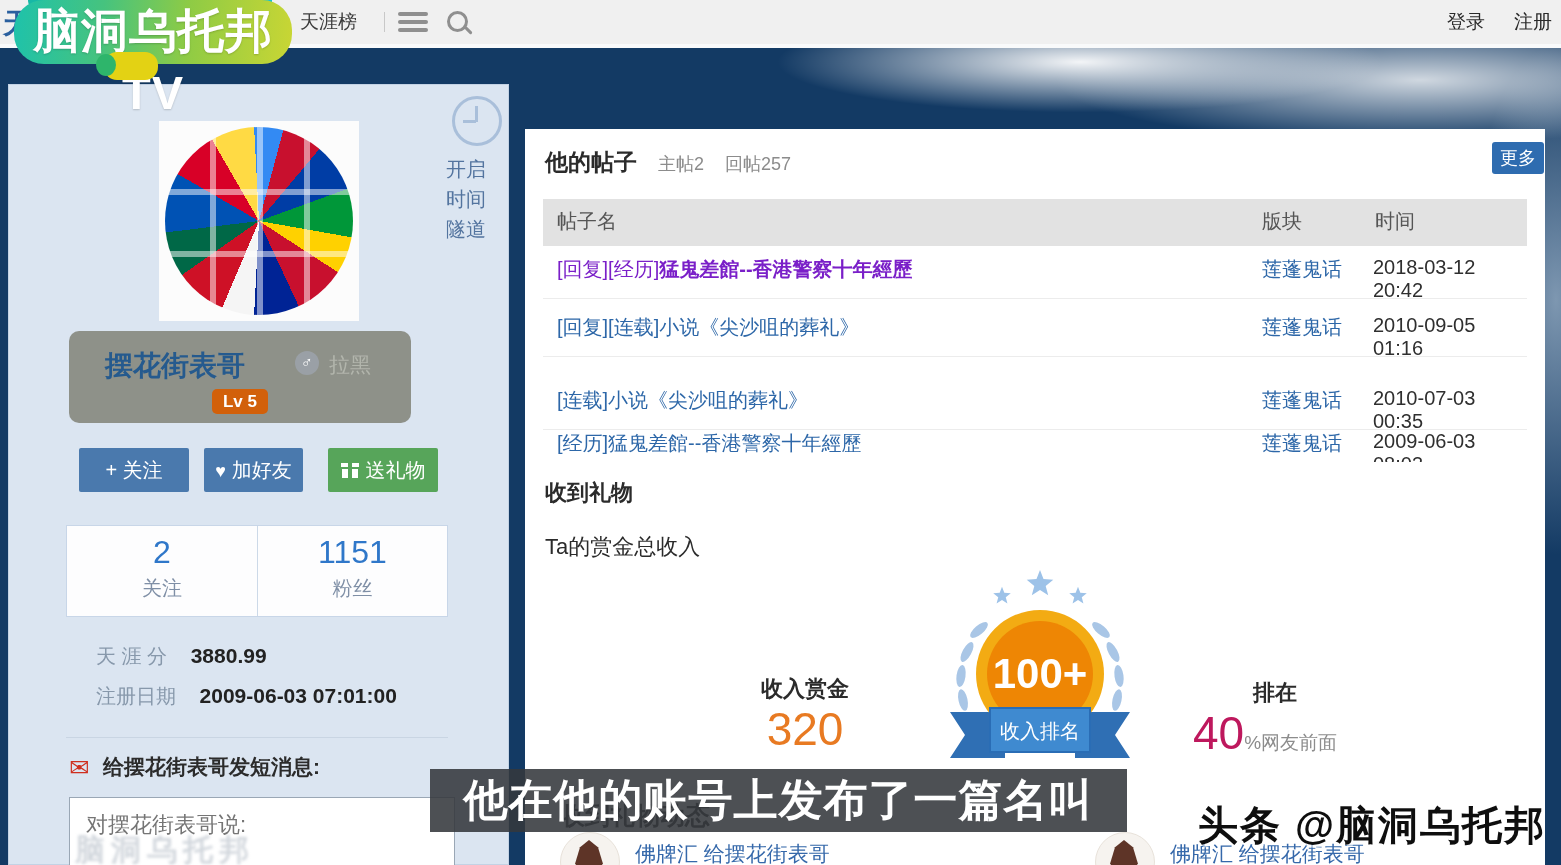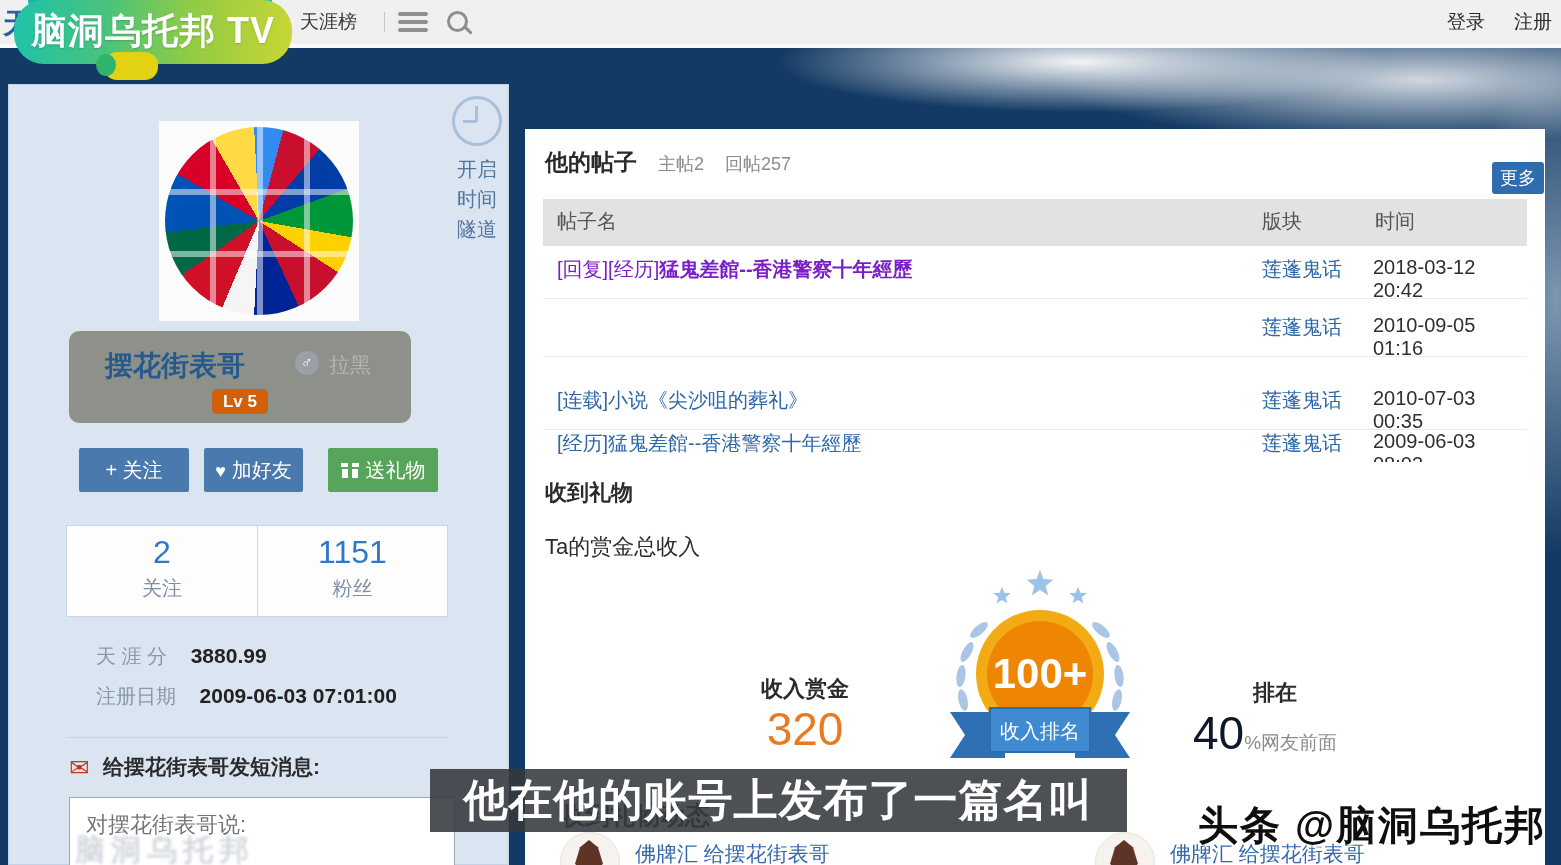--- a/index.html
+++ b/index.html
@@ -28,30 +28,30 @@
   .burger i{display:block;width:30px;height:4px;background:#8f8f8f;border-radius:2px;margin-bottom:4px;}
   .search{position:absolute;left:447px;top:11px;width:15px;height:15px;border:3px solid #8f8f8f;border-radius:50%;z-index:7;cursor:pointer;}
   .search::after{content:"";position:absolute;left:14px;top:15px;width:9px;height:3px;background:#8f8f8f;border-radius:2px;transform:rotate(45deg);}
   .login{position:absolute;left:1447px;top:9px;font-size:19px;color:#2a2a2a;z-index:7;}
   .register{position:absolute;left:1514px;top:9px;font-size:19px;color:#2a2a2a;z-index:7;}
   
   .logo{
     position:absolute;left:14px;top:0px;width:278px;height:64px;z-index:30;
     background:linear-gradient(95deg,#1ec2ab 0%,#46c37e 32%,#8ecb45 62%,#c9d634 100%);
     border-radius:30px;text-align:center;line-height:62px;
-    color:#fff;font-size:36px;font-weight:800;letter-spacing:1px;
+    color:#fff;font-size:47px;font-weight:800;letter-spacing:1px;
     text-shadow:0 1px 2px rgba(0,0,0,.18);
   }
   .logo-blob1{position:absolute;left:28px;top:-8px;width:46px;height:18px;background:#17b8a6;border-radius:9px;z-index:29;}
   .logo-blob2{position:absolute;left:246px;top:-8px;width:26px;height:18px;background:#12c4d6;border-radius:8px;z-index:29;}
   .logo-blob3{position:absolute;left:104px;top:52px;width:54px;height:28px;background:#e3d214;border-radius:13px;z-index:31;}
   .logo-blob4{position:absolute;left:96px;top:54px;width:20px;height:22px;background:#2eb56b;border-radius:50%;z-index:32;}
   
   .lpanel{position:absolute;left:8px;top:84px;width:501px;height:781px;background:#dbe5f1;border:1px solid #c3d2e4;box-sizing:border-box;z-index:10;}
-  .tunnel{position:absolute;left:437px;top:11px;width:62px;text-align:center;cursor:pointer;}
+  .tunnel{position:absolute;left:437px;top:11px;width:62px;cursor:pointer;}
   .clock{position:relative;margin:0 auto;width:44px;height:44px;border:3px solid #a9bfda;border-radius:50%;}
   .clock::before{content:"";position:absolute;left:20px;top:7px;width:3px;height:16px;background:#a9bfda;}
   .clock::after{content:"";position:absolute;left:8px;top:21px;width:13px;height:3px;background:#a9bfda;}
   .tunnel-txt{margin-top:8px;font-size:20px;line-height:30px;color:#53749f;}
   .avatar{position:absolute;left:150px;top:36px;width:200px;height:200px;background:#fcfcfc;}
   .avatar-globe{
     position:absolute;left:6px;top:6px;width:188px;height:188px;border-radius:50%;
     background-image:
       linear-gradient(0deg, transparent 0 31%, rgba(255,255,255,.5) 31% 34%, transparent 34% 64%, rgba(255,255,255,.5) 64% 67%, transparent 67%),
       linear-gradient(90deg, transparent 0 24%, rgba(255,255,255,.5) 24% 27%, transparent 27% 49%, rgba(255,255,255,.5) 49% 52%, transparent 52% 74%, rgba(255,255,255,.5) 74% 77%, transparent 77%),
@@ -81,42 +81,42 @@
   .divider{position:absolute;left:57px;top:652px;width:382px;height:1px;background:#c9d5e3;}
   .msgrow{position:absolute;left:60px;top:668px;font-size:21px;font-weight:600;color:#2b2b2b;}
   .env{color:#cf2f1f;font-size:24px;margin-right:8px;vertical-align:-2px;}
   .msgbox{position:absolute;left:60px;top:712px;width:386px;height:80px;background:#fff;border:1px solid #9aa7b5;box-sizing:border-box;font-family:"Liberation Sans","DejaVu Sans",sans-serif;font-size:22px;color:#555;padding:12px 16px;resize:none;}
   .ghostwm{position:absolute;left:66px;top:745px;font-size:30px;font-weight:800;letter-spacing:6px;color:rgba(165,175,188,.5);filter:blur(1.5px);pointer-events:none;}
   
   .rpanel{position:absolute;left:525px;top:85px;width:1020px;height:347px;background:#fff;z-index:10;margin-top:44px;}
   .rp-title{position:absolute;left:20px;top:18px;font-size:23px;font-weight:700;color:#2b2b2b;}
   .rp-count1{position:absolute;left:133px;top:23px;font-size:18px;color:#8c8c8c;}
   .rp-count2{position:absolute;left:200px;top:23px;font-size:18px;color:#8c8c8c;}
-  .morebtn{position:absolute;left:967px;top:33px;width:52px;height:32px;background:#2e6cb0;border-radius:3px;color:#fff;font-size:18px;text-align:center;line-height:32px;cursor:pointer;}
+  .morebtn{position:absolute;left:967px;top:13px;width:52px;height:32px;background:#2e6cb0;border-radius:3px;color:#fff;font-size:18px;text-align:center;line-height:32px;cursor:pointer;}
   .thead{position:absolute;left:18px;top:70px;width:984px;height:47px;background:#e2e2e2;}
   .th-name{position:absolute;left:14px;top:9px;font-size:20px;color:#555;}
   .th-board{position:absolute;left:719px;top:9px;font-size:20px;color:#555;}
   .th-time{position:absolute;left:832px;top:9px;font-size:20px;color:#555;}
   .trow{position:absolute;left:18px;width:984px;height:58px;border-bottom:1px solid #ececec;cursor:pointer;}
   .trow .t-title{position:absolute;left:14px;top:16px;font-size:20px;color:#2d67a8;white-space:nowrap;}
   .trow .t-title .pref{color:#7a1fc8;}
   .trow.visited .t-title{color:#7a1fc8;}
   .trow.visited .t-title .mainb{font-weight:700;}
   .trow .t-board{position:absolute;left:719px;top:16px;font-size:20px;color:#2d67a8;}
   .trow .t-time{position:absolute;left:830px;top:16px;font-size:20px;color:#2f2f2f;}
   
   .gpanel{position:absolute;left:525px;top:462px;width:1020px;height:403px;background:#fff;z-index:10;}
   .g-title{position:absolute;left:20px;top:16px;font-size:22px;font-weight:700;color:#2b2b2b;}
   .g-sub{position:absolute;left:20px;top:70px;font-size:22px;color:#2b2b2b;}
   .medal{position:absolute;left:380px;top:100px;}
   .bounty-lab{position:absolute;left:210px;top:212px;width:140px;text-align:center;font-size:22px;font-weight:700;color:#2b2b2b;}
   .bounty-val{position:absolute;left:210px;top:240px;width:140px;text-align:center;font-size:46px;color:#e87a22;}
   .rank-lab{position:absolute;left:685px;top:216px;width:130px;text-align:center;font-size:22px;font-weight:700;color:#2b2b2b;}
   .rank-val{position:absolute;left:668px;top:244px;width:260px;display:flex;align-items:baseline;}
-  .rank-num{font-size:46px;color:#0f172a;}
+  .rank-num{font-size:46px;color:#be185d;}
   .rank-suf{font-size:19px;color:#8c8c8c;}
   .g-feed-title{position:absolute;left:35px;top:337px;font-size:25px;font-weight:700;color:#333;z-index:1;}
   .g-entry{position:absolute;top:362px;cursor:pointer;}
   .g-entry .halo{position:absolute;left:0;top:8px;width:58px;height:58px;border-radius:50%;background:#f6f3ef;border:1px solid #e8e2da;}
   .g-entry .amulet{position:absolute;left:14px;top:16px;width:30px;height:40px;background:#5e3427;clip-path:polygon(50% 0,80% 18%,96% 58%,74% 100%,26% 100%,4% 58%,20% 18%);}
   .g-entry .g-label{position:absolute;left:75px;top:16px;font-size:21px;color:#3568aa;white-space:nowrap;}
   .g-entry.e1{left:35px;}
   .g-entry.e2{left:570px;}
   
   .subtitle{position:absolute;left:430px;top:769px;width:697px;height:63px;background:rgba(52,56,60,.88);z-index:40;
@@ -209,20 +209,21 @@
     <span class="th-board">版块</span>
     <span class="th-time">时间</span>
   </div>
 
   <div class="trow visited" style="top:111px;">
     <span class="t-title"><span class="pref">[回复][经历]</span><span class="mainb">猛鬼差館--香港警察十年經歷</span></span>
     <span class="t-board">莲蓬鬼话</span>
     <span class="t-time">2018-03-12 20:42</span>
   </div>
   <div class="trow" style="top:169px;">
+    <span class="t-title"><span>[回复][连载]小说《尖沙咀的葬礼》</span></span>
     <span class="t-board">莲蓬鬼话</span>
     <span class="t-time">2010-09-05 01:16</span>
   </div>
   <div class="trow" style="top:242px;">
     <span class="t-title"><span>[连载]小说《尖沙咀的葬礼》</span></span>
     <span class="t-board">莲蓬鬼话</span>
     <span class="t-time">2010-07-03 00:35</span>
   </div>
   <div class="trow" style="top:285px;">
     <span class="t-title"><span>[经历]猛鬼差館--香港警察十年經歷</span></span>

